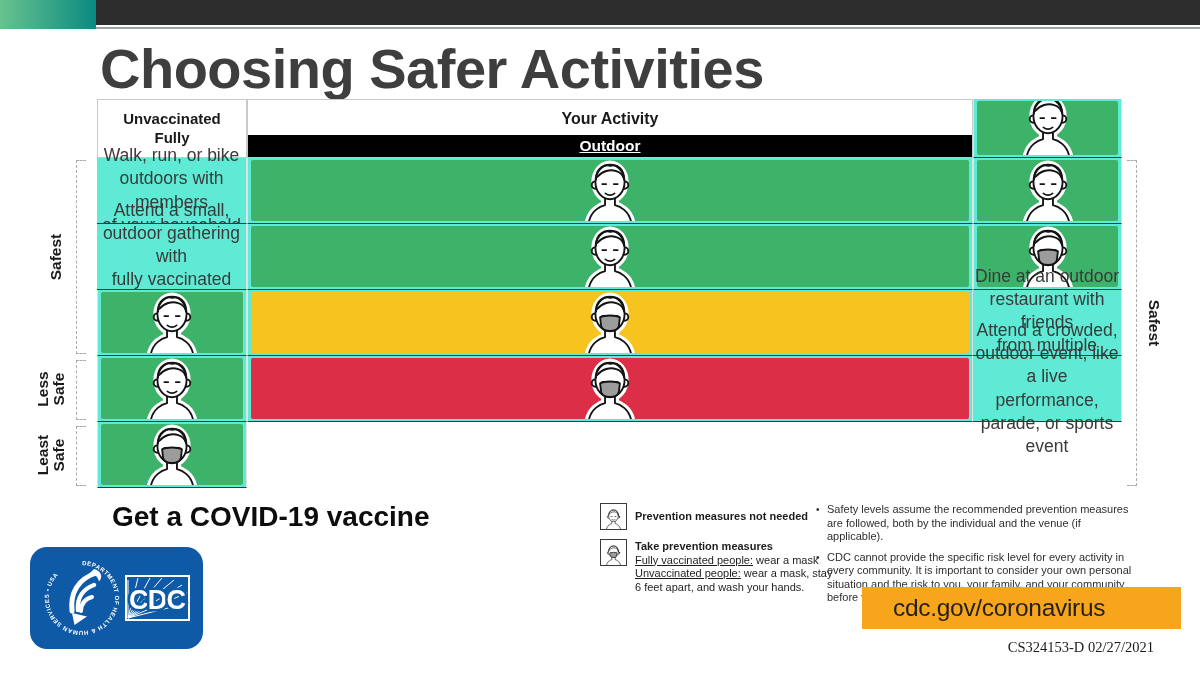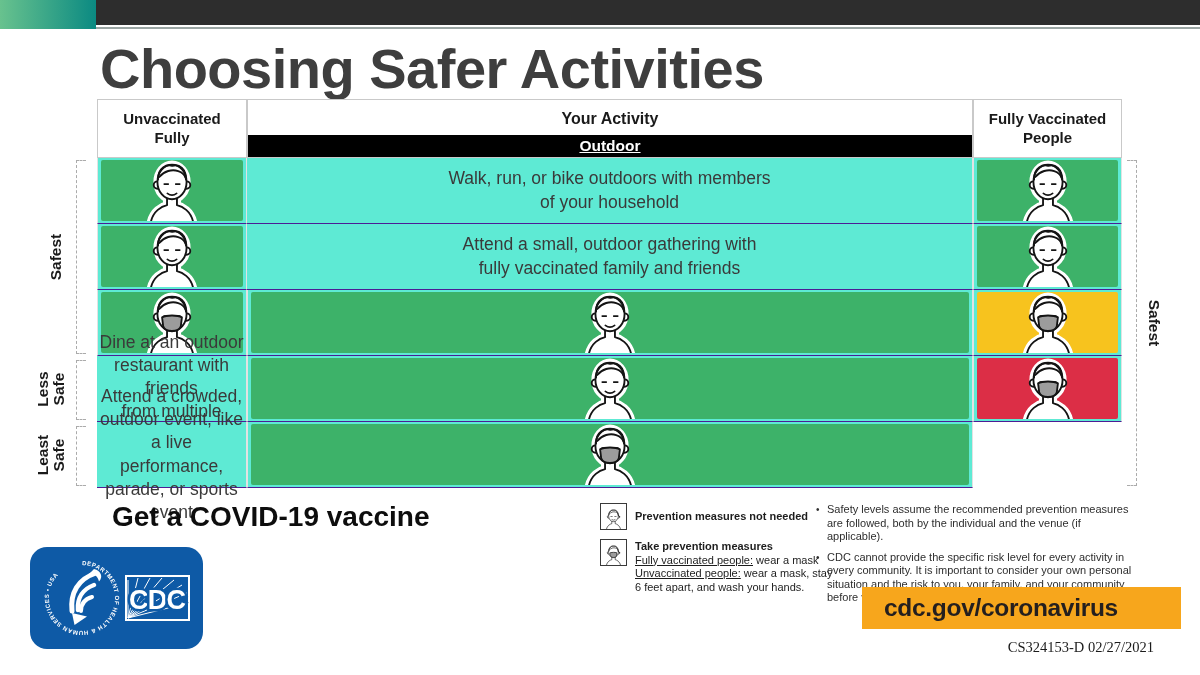--- a/index.html
+++ b/index.html
@@ -46,22 +46,22 @@
   .lg-text{font-size:11px;line-height:13.5px;color:#1d1d1d;padding-top:1px;}
   .lg-bold{font-weight:700;}
   .lg-center{display:flex;align-items:center;}
   .u{text-decoration:underline;}
   
   .notes{position:absolute;left:816px;top:503px;width:322px;}
   .note{position:relative;padding-left:11px;font-size:11px;line-height:13.5px;color:#2e2e2e;margin-bottom:7px;}
   .note::before{content:"•";position:absolute;left:0;top:0;font-size:10px;color:#2e2e2e;}
   
   .banner{position:absolute;left:862px;top:587px;width:319px;height:42px;background:var(--orange,#f7a61c);
-          display:flex;align-items:center;padding-left:22px;box-sizing:border-box;
-          font-size:24.5px;font-weight:700;color:#241f1f;letter-spacing:-0.3px;}
+          display:flex;align-items:center;padding-left:31px;box-sizing:border-box;
+          font-size:24.5px;font-weight:400;color:#241f1f;letter-spacing:-0.3px;}
   .doc-code{position:absolute;right:46px;top:639px;font-family:"Liberation Serif",serif;
             font-size:14.5px;color:#1b1b1b;}
 </style>
 </head>
 <body>
 
 <div class="canvas">
 
   <div class="bar-dark"></div>
   <div class="bar-underline"></div>
@@ -69,23 +69,20 @@
 
   <div class="title">Choosing Safer Activities</div>
 
   <div class="table" id="activity-table">
     <div class="hdr hdr-side">
       <span>Unvaccinated Fully</span>
     </div>
     <div class="hdr hdr-center">
       <div class="your-activity">Your Activity</div>
       <div class="outdoor-bar">Outdoor</div>
-    </div>
-    <div class="hdr hdr-side">
-      <span>Fully Vaccinated People</span>
     </div>
 
   <div class="cell icon-cell">
         <div class="chip" style="background: rgb(61, 178, 105);">
           <svg width="70" height="62" viewBox="0 0 100 100" preserveAspectRatio="xMidYMax meet">
             <g stroke-linecap="round" stroke-linejoin="round">
               <g fill="#fff" stroke="#fff" stroke-width="13">
                 <path d="M16,101 C20,84 33,76.5 42,74.5 L42,62 L58,62 L58,74.5 C67,76.5 80,84 84,101 Z"></path>
                 <ellipse cx="50" cy="37" rx="23.5" ry="28"></ellipse>
               </g>

